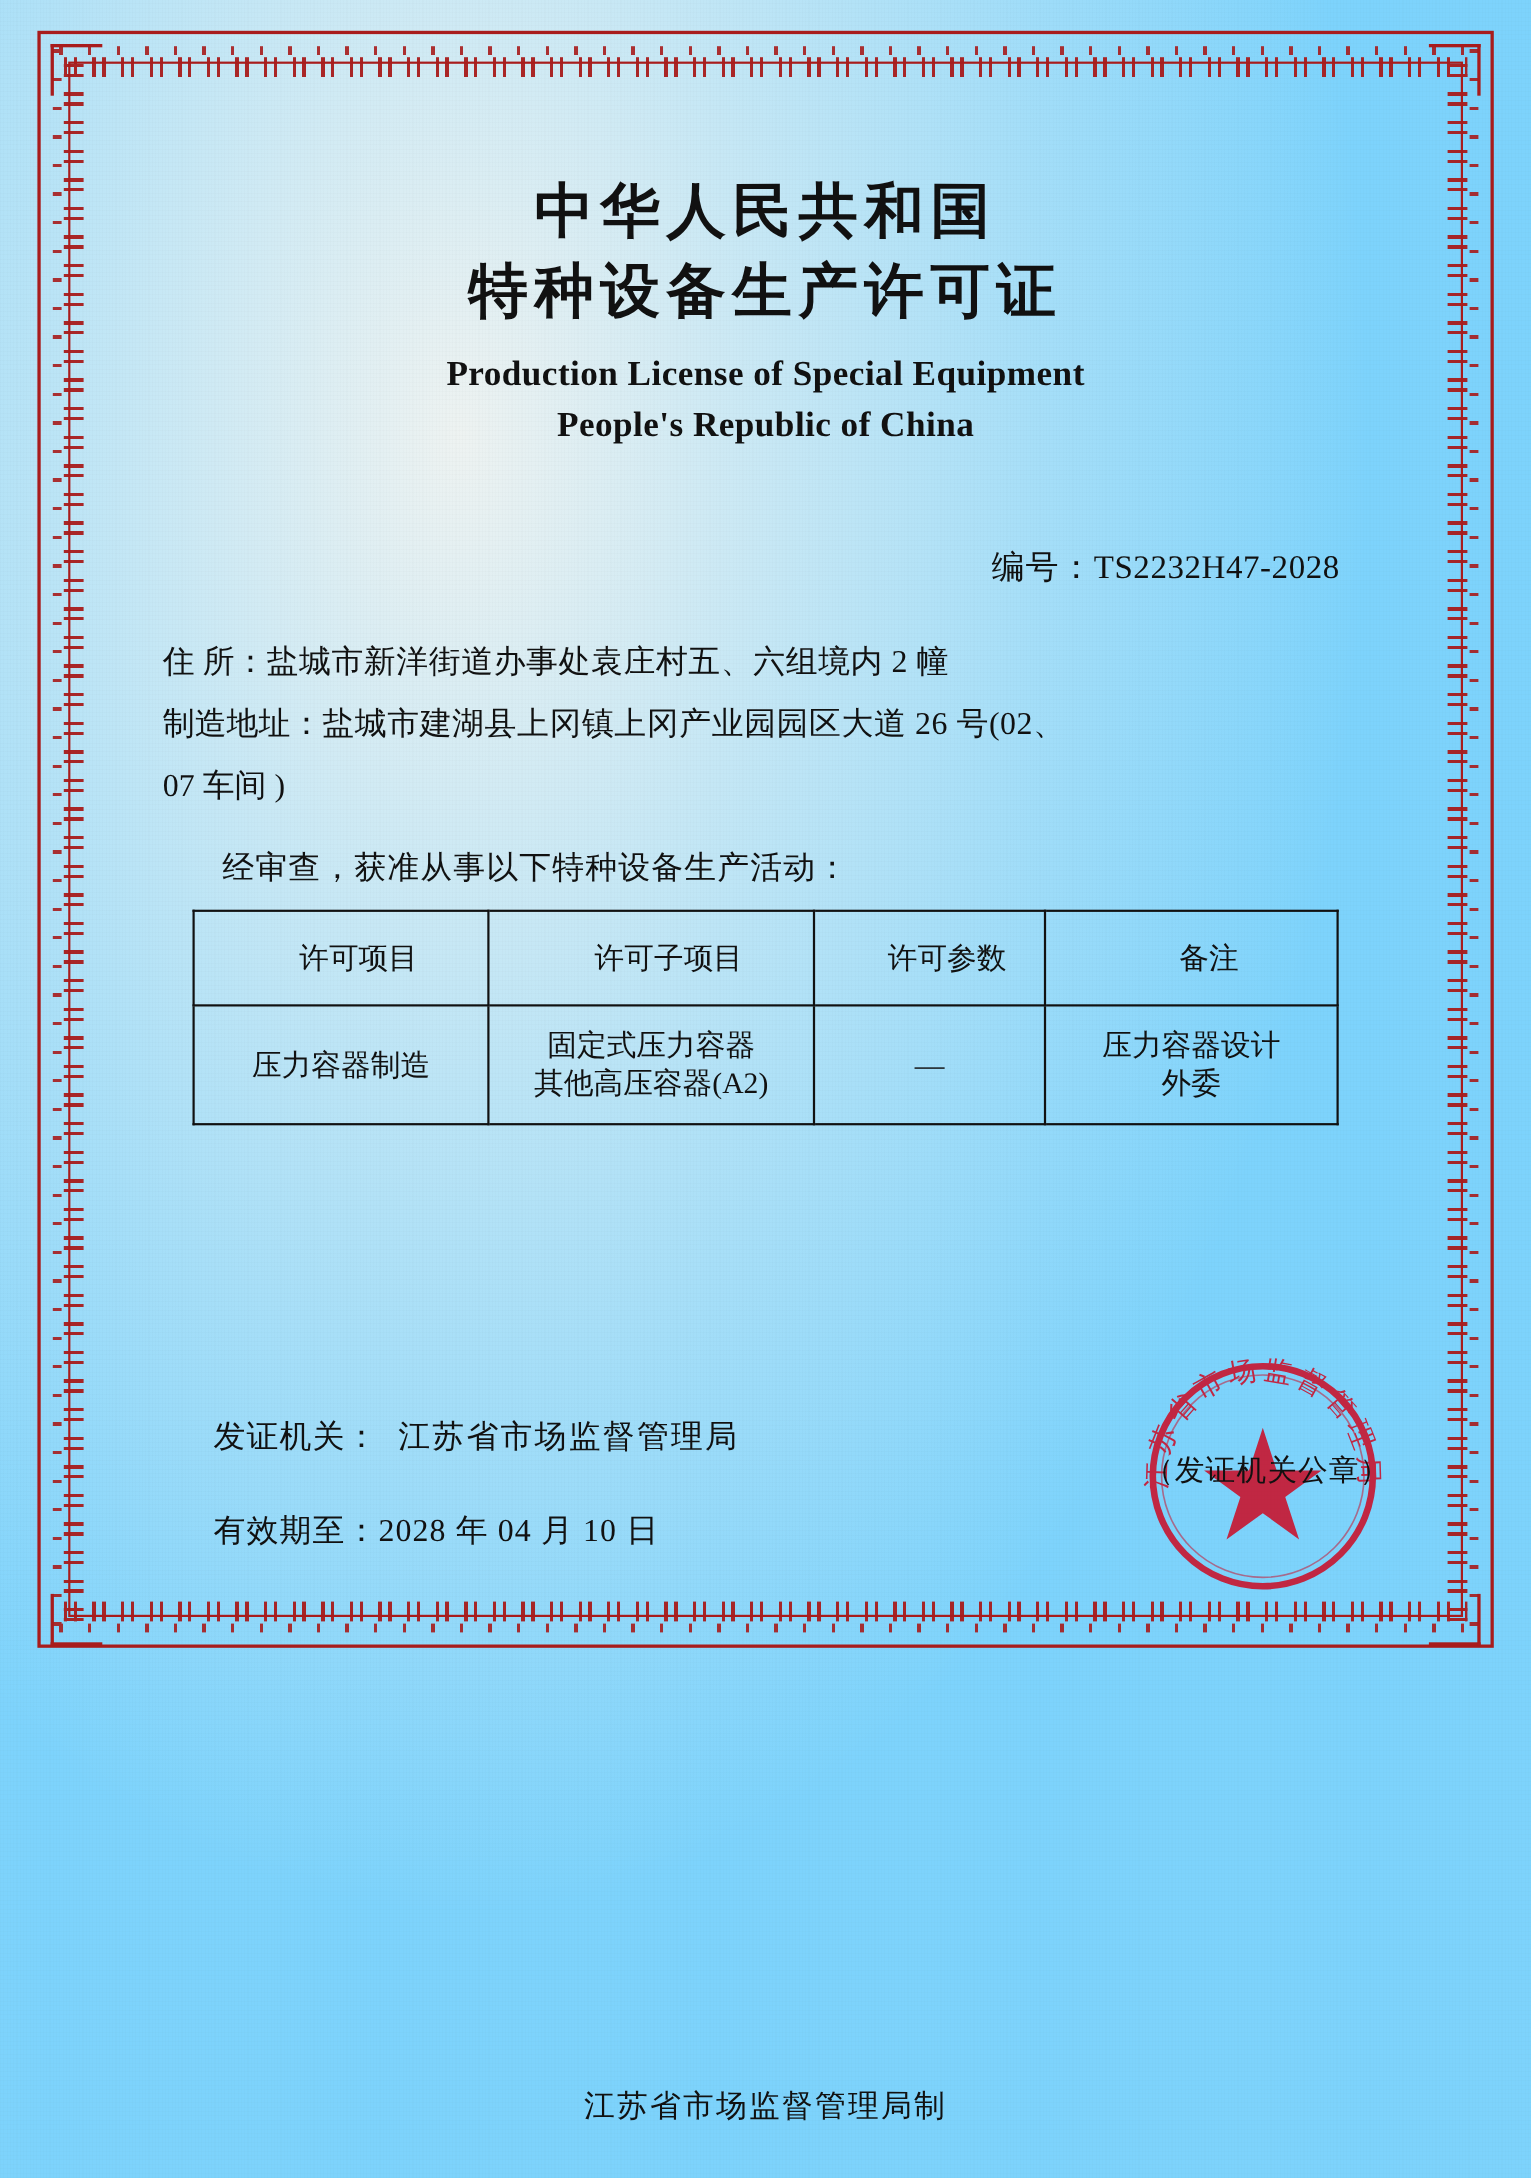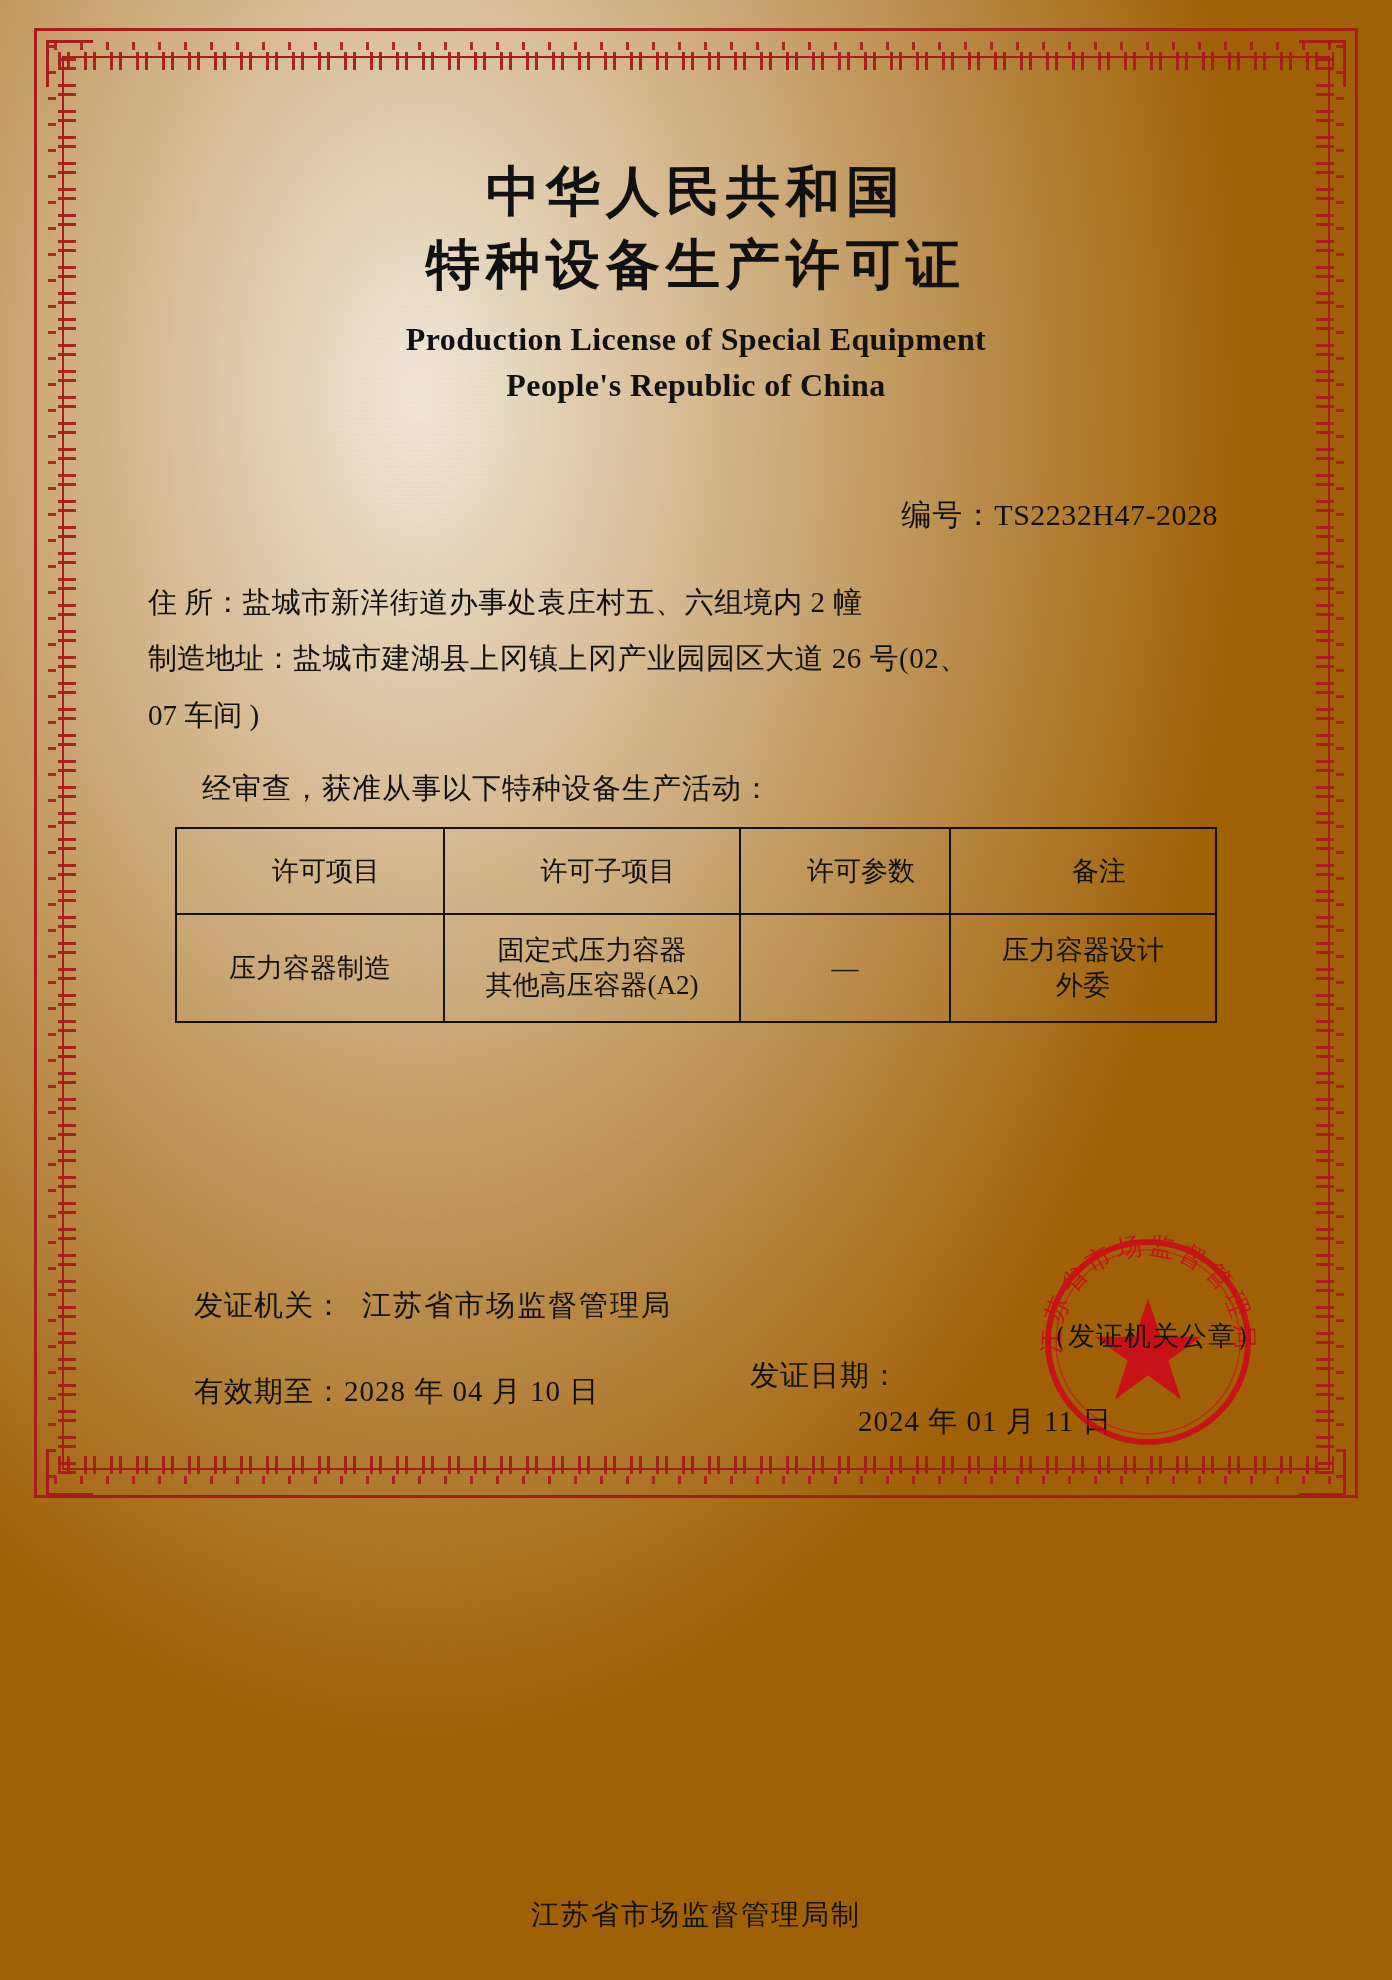--- a/index.html
+++ b/index.html
@@ -11,21 +11,21 @@
     width: 1392px;
     height: 1980px;
     font-family: "Liberation Serif", "DejaVu Serif", serif;
     position: relative;
     overflow: hidden;
   }
 
   .page {
     position: absolute;
     inset: 0;
-    background: #a16207;
+    background: #7dd3fc;
   }
 
   
   .paper-texture {
     position: absolute;
     inset: 0;
     background:
       repeating-linear-gradient(90deg, rgba(0,0,0,0.012) 0px, rgba(0,0,0,0.012) 1px, rgba(0,0,0,0) 1px, rgba(0,0,0,0) 3px),
       repeating-linear-gradient(0deg, rgba(0,0,0,0.010) 0px, rgba(0,0,0,0.010) 1px, rgba(0,0,0,0) 1px, rgba(0,0,0,0) 4px),
       radial-gradient(ellipse at 30% 20%, rgba(250,246,240,0.9), rgba(253,252,250,0) 60%);
@@ -355,24 +355,20 @@
     </table>
 
     <div class="issuer-row">
       <span>发证机关：</span><span class="issuer-name">江苏省市场监督管理局</span>
     </div>
 
     <div class="valid-row">
       <span>有效期至：</span><span>2028 年 04 月 10 日</span>
     </div>
 
-    <div class="issue-date-row">
-      <span class="dlabel">发证日期：</span>
-      <span class="dval">2024 年 01 月 11 日</span>
-    </div>
 
     <div class="seal-caption">（发证机关公章）</div>
 
     <div class="seal">
       <svg viewBox="0 0 256 256" xmlns="http://www.w3.org/2000/svg">
         <defs>
           <path id="sealArc" d="M 128,128 m -96,0 a 96,96 0 1,1 192,0" fill="none"></path>
           <path id="sealArcText" d="M 40,128 A 88,88 0 1 1 216,128" fill="none"></path>
         </defs>
         <circle cx="128" cy="128" r="100" fill="none" stroke="#d0021b" stroke-width="6"></circle>

